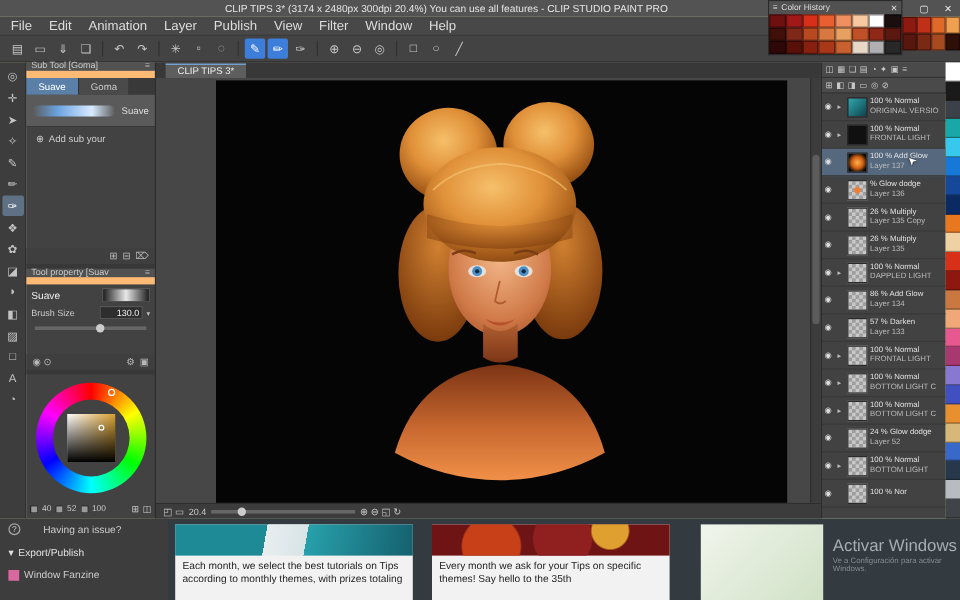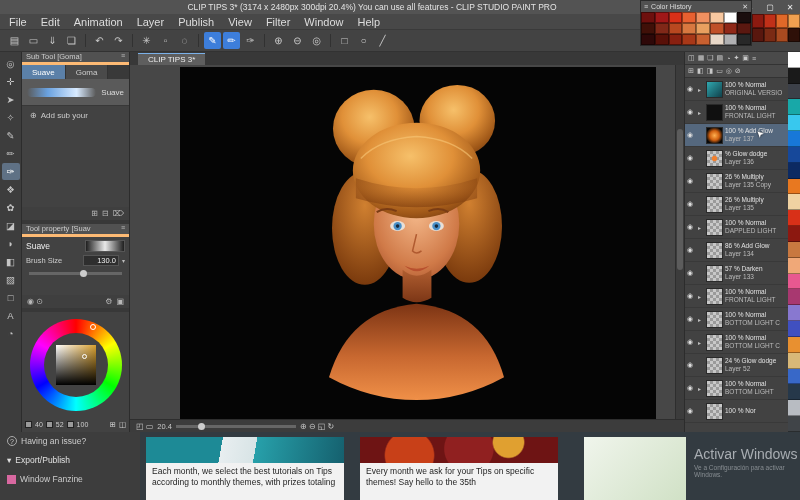--- a/index.html
+++ b/index.html
@@ -19,21 +19,21 @@
   .tb-icon.active{background:#3d7edb;color:#fff}
   .tb-sep{width:1px;height:13px;background:#313131;margin:0 4px}
 
   
   .main{display:flex;height:380px}
   .toolstrip{width:22px;background:#3d3d3d;border-right:1px solid #2c2c2c;display:flex;flex-direction:column;align-items:center;padding-top:3px;flex:none}
   .ts-icon{width:18px;height:17px;display:flex;align-items:center;justify-content:center;font-size:9.5px;color:#c4c4c4;margin-bottom:1px;border-radius:2px}
   .ts-icon.active{background:#5f7185;color:#fff}
 
   .leftpanels{width:108px;background:#424242;border-right:1px solid #2c2c2c;display:flex;flex-direction:column;flex:none}
-  .panel-hdr{height:13px;background:#515151;border-bottom:3px solid #fdba74;display:flex;align-items:flex-start;padding:0 4px;font-size:7.5px;color:#ccc;flex:none}
+  .panel-hdr{height:13px;background:#515151;border-bottom:6px solid #fdba74;display:flex;align-items:flex-end;padding:0 4px;font-size:7.5px;color:#ccc;flex:none}
   .panel-hdr .hicon{margin-left:auto;font-size:7px;color:#bbb}
 
   .subtool{height:172px;display:flex;flex-direction:column;border-bottom:4px solid #383838}
   .sub-tabs{height:14px;display:flex;background:#393939}
   .sub-tab{padding:0 10px;font-size:8px;display:flex;align-items:center;background:#4a4a4a;color:#ccc;border-right:1px solid #333}
   .sub-tab.active{background:#5b80a8;color:#fff}
   .brush-item{height:27px;display:flex;align-items:center;padding:0 5px;gap:5px;border-bottom:1px solid #383838;background:#464646}
   .brush-item.selected{background:#5a5a5a}
   .stroke{flex:1;height:9px;border-radius:5px}
   .stroke.blue{background:linear-gradient(90deg,rgba(110,160,220,0),#6aa2e0 30%,#d8eaff 72%,rgba(110,160,220,0))}
@@ -113,21 +113,21 @@
   .ch-hdr{height:11px;display:flex;align-items:center;gap:3px;padding:0 3px;font-size:7px;color:#ddd;background:#515151}
   .ch-close{margin-left:auto;font-size:7px}
   .ch-grid{display:grid;grid-template-columns:repeat(8,1fr)}
   .ch-sw{height:11px;outline:1px solid rgba(0,0,0,.4);outline-offset:-1px}
   .corner-swatches{position:absolute;top:14px;left:752px;width:48px;display:grid;grid-template-columns:repeat(4,1fr);z-index:6}
   .corner-swatches .ch-sw{height:14px}
 
   
   .bottombar{height:68px;display:flex;background:#333b41;overflow:hidden}
   .issue-panel{width:140px;background:#3d3d3d;padding:4px 7px;flex:none}
-  .issue-row{display:flex;align-items:center;gap:4px;font-size:8.5px;color:#ccc}
+  .issue-row{display:flex;align-items:center;gap:19px;font-size:8.5px;color:#ccc}
   .q-icon{width:10px;height:10px;border:1px solid #aaa;border-radius:50%;display:flex;align-items:center;justify-content:center;font-size:7px;flex:none}
   .export-hdr{margin-top:9px;font-size:8.5px;color:#e0e0e0;display:flex;align-items:center;gap:4px}
   .fanzine-row{margin-top:9px;display:flex;align-items:center;gap:4px;font-size:8.5px;color:#ccc}
   .fz-icon{width:9px;height:9px;background:#d868a0;flex:none}
   .cards{flex:1;display:flex;padding:5px 4px 0 6px;min-width:0}
   .card{width:198px;background:#f2f2f2;flex:none;height:70px}
   .card+.card{margin-left:16px}
   .card-art{height:26px}
   .art1{background:linear-gradient(100deg,#1d8a96 0,#1d8a96 38%,#e8eef0 38%,#d8e4e6 55%,#27a0aa 55%,#15606e 100%)}
   .art2{background:radial-gradient(circle at 75% 20%,#e0a030 0 10%,transparent 11%),

